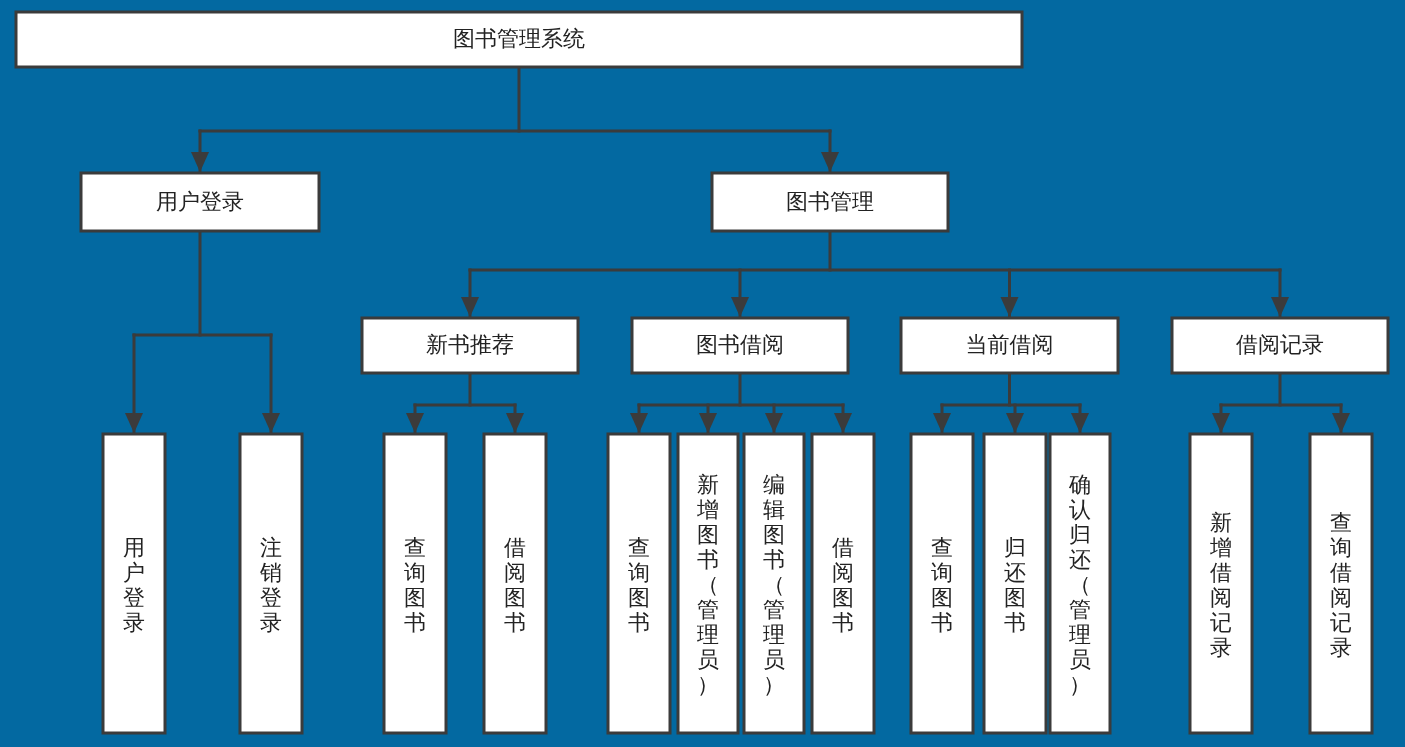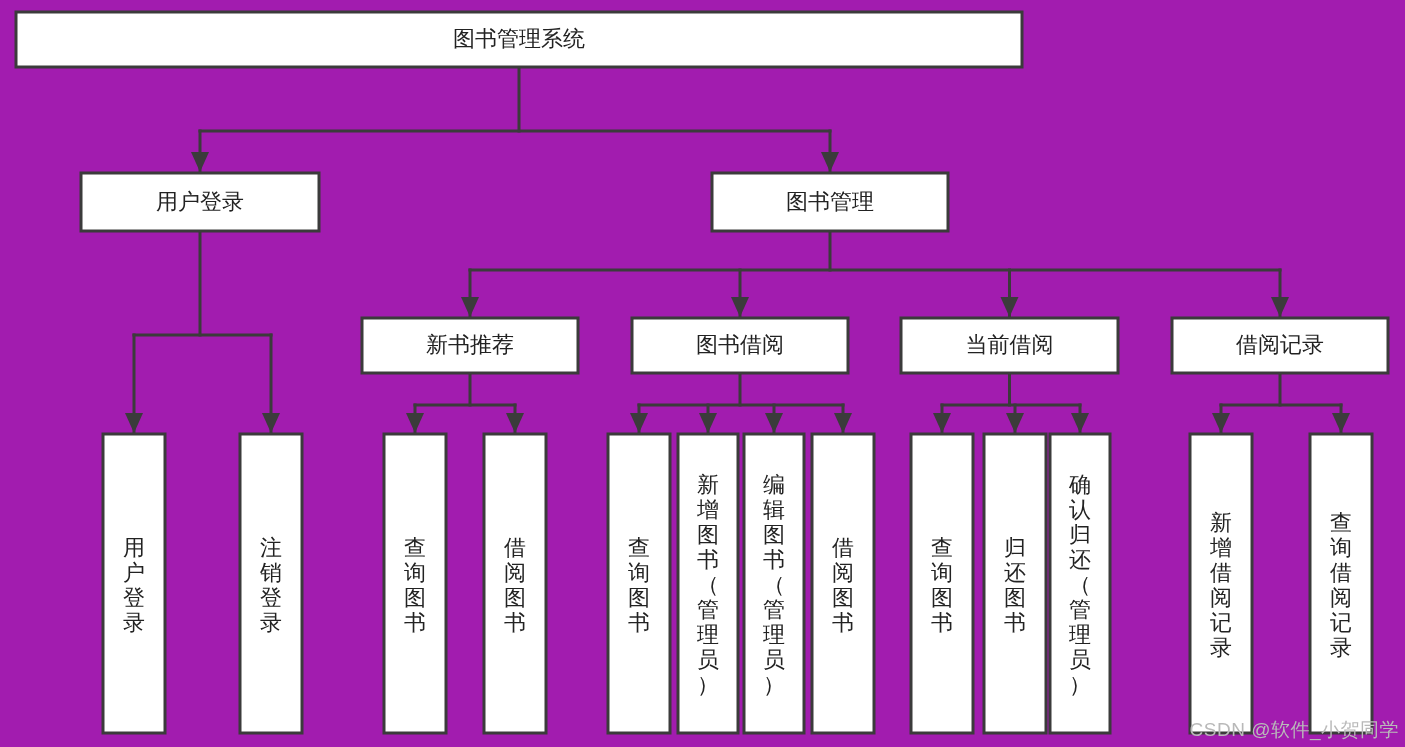--- a/index.html
+++ b/index.html
@@ -1,21 +1,21 @@
 <!DOCTYPE html>
 <html><head>
 <meta charset="utf-8">
 <style>
   html,body{margin:0;padding:0;background:#ffffff;}
   body{
     width:1405px;height:747px;
     font-family:"Liberation Sans","DejaVu Sans",sans-serif;
     overflow:hidden;
   }
-  #diagram-root{position:relative;width:1405px;height:747px;background:#a21caf;}
+  #diagram-root{position:relative;width:1405px;height:747px;background:#0369a1;}
   svg.diagram-canvas{position:absolute;left:0;top:0;width:1405px;height:747px;}
   .node-rect{fill:#ffffff;stroke:#3b3b3b;stroke-width:3;}
   .connector{fill:none;stroke:#3b3b3b;stroke-width:3;stroke-linecap:square;}
   .arrow-head{fill:#3b3b3b;stroke:none;}
   .node-label-h{
     font-family:"Liberation Sans","DejaVu Sans",sans-serif;
     font-size:22px;fill:#222222;text-anchor:middle;dominant-baseline:middle;
   }
   .node-label-v{
     font-family:"Liberation Sans","DejaVu Sans",sans-serif;
@@ -176,14 +176,13 @@
         <g>
           <rect x="1190" y="434" width="62" height="299" class="node-rect"></rect>
           <text x="1221" class="node-label-v" y="529.5"><tspan x="1221" dy="0">新</tspan><tspan x="1221" dy="25">增</tspan><tspan x="1221" dy="25">借</tspan><tspan x="1221" dy="25">阅</tspan><tspan x="1221" dy="25">记</tspan><tspan x="1221" dy="25">录</tspan></text>
         </g>
         <g>
           <rect x="1310" y="434" width="62" height="299" class="node-rect"></rect>
           <text x="1341" class="node-label-v" y="529.5"><tspan x="1341" dy="0">查</tspan><tspan x="1341" dy="25">询</tspan><tspan x="1341" dy="25">借</tspan><tspan x="1341" dy="25">阅</tspan><tspan x="1341" dy="25">记</tspan><tspan x="1341" dy="25">录</tspan></text>
         </g>
       </g>
   </svg>
-  <div class="watermark">CSDN @软件_小贺同学</div>
 </div>
 
 </body></html>

